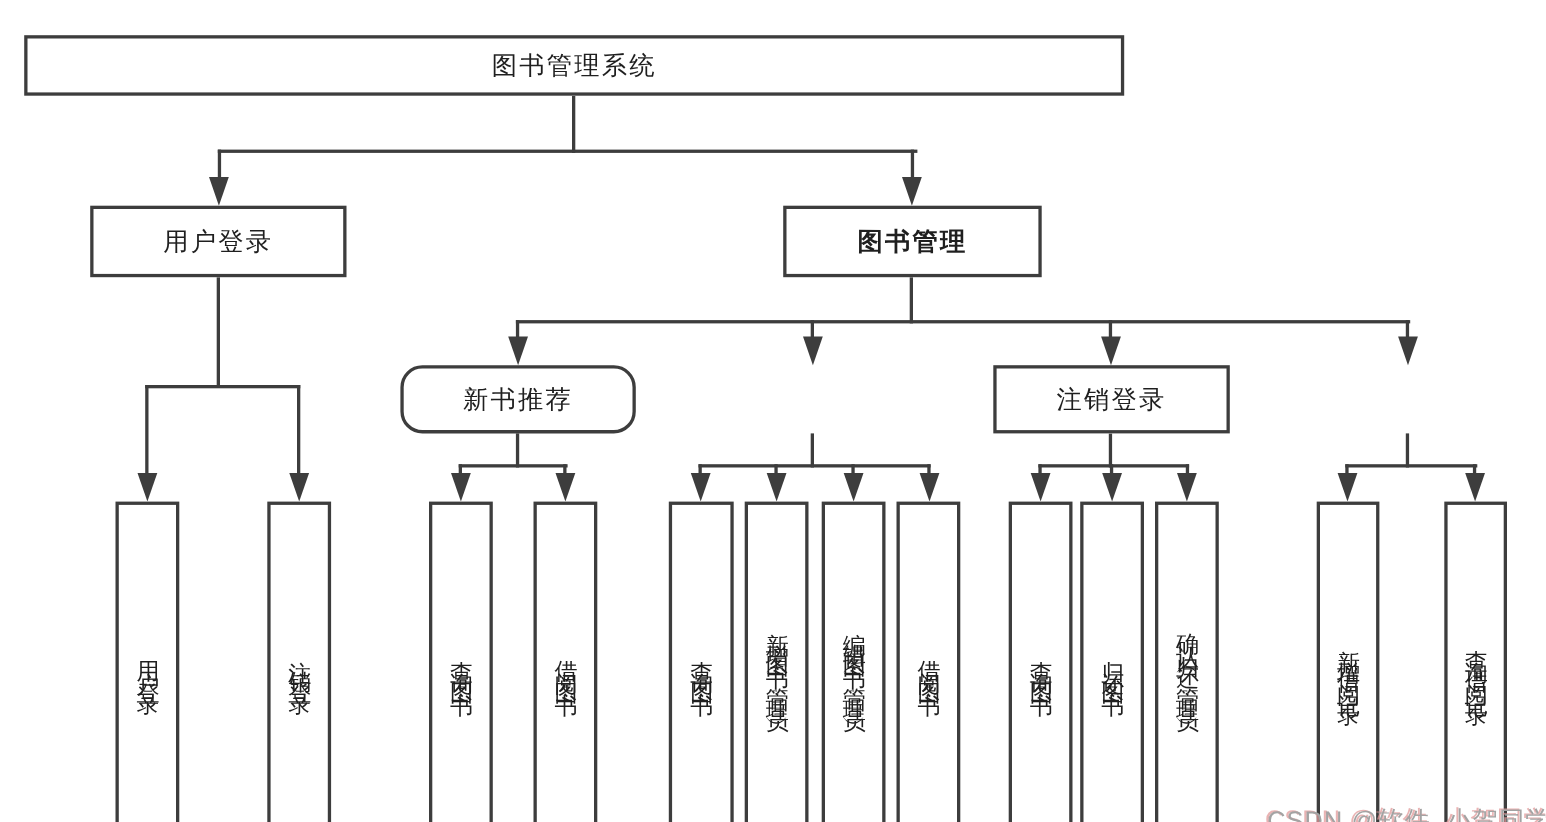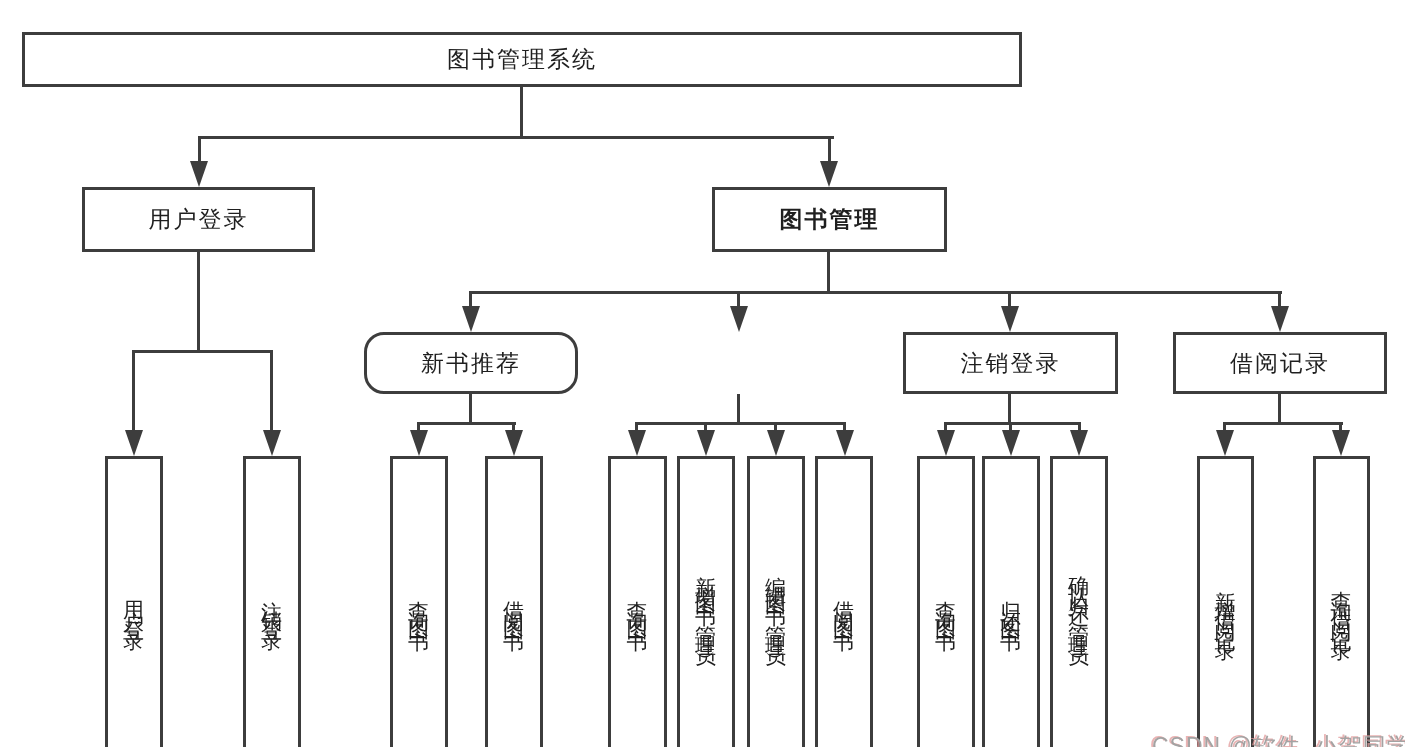--- a/index.html
+++ b/index.html
@@ -110,23 +110,20 @@
 
   <div class="box" style="left:364px;top:313px;width:214px;height:62px;border-radius:20px;">
     <span class="hlabel">新书推荐</span>
   </div>
 
 
   <div class="box" style="left:903px;top:313px;width:215px;height:62px;">
     <span class="hlabel">注销登录</span>
   </div>
 
-  <div class="box" style="left:1173px;top:313px;width:214px;height:62px;">
-    <span class="hlabel">借阅记录</span>
-  </div>
 
   <div class="box" style="left:105px;top:437px;width:58px;height:296px;">
     <span class="vlabel">用户登录</span>
   </div>
   <div class="box" style="left:243px;top:437px;width:58px;height:296px;">
     <span class="vlabel">注销登录</span>
   </div>
 
   <div class="box" style="left:390px;top:437px;width:58px;height:296px;">
     <span class="vlabel">查询图书</span>

